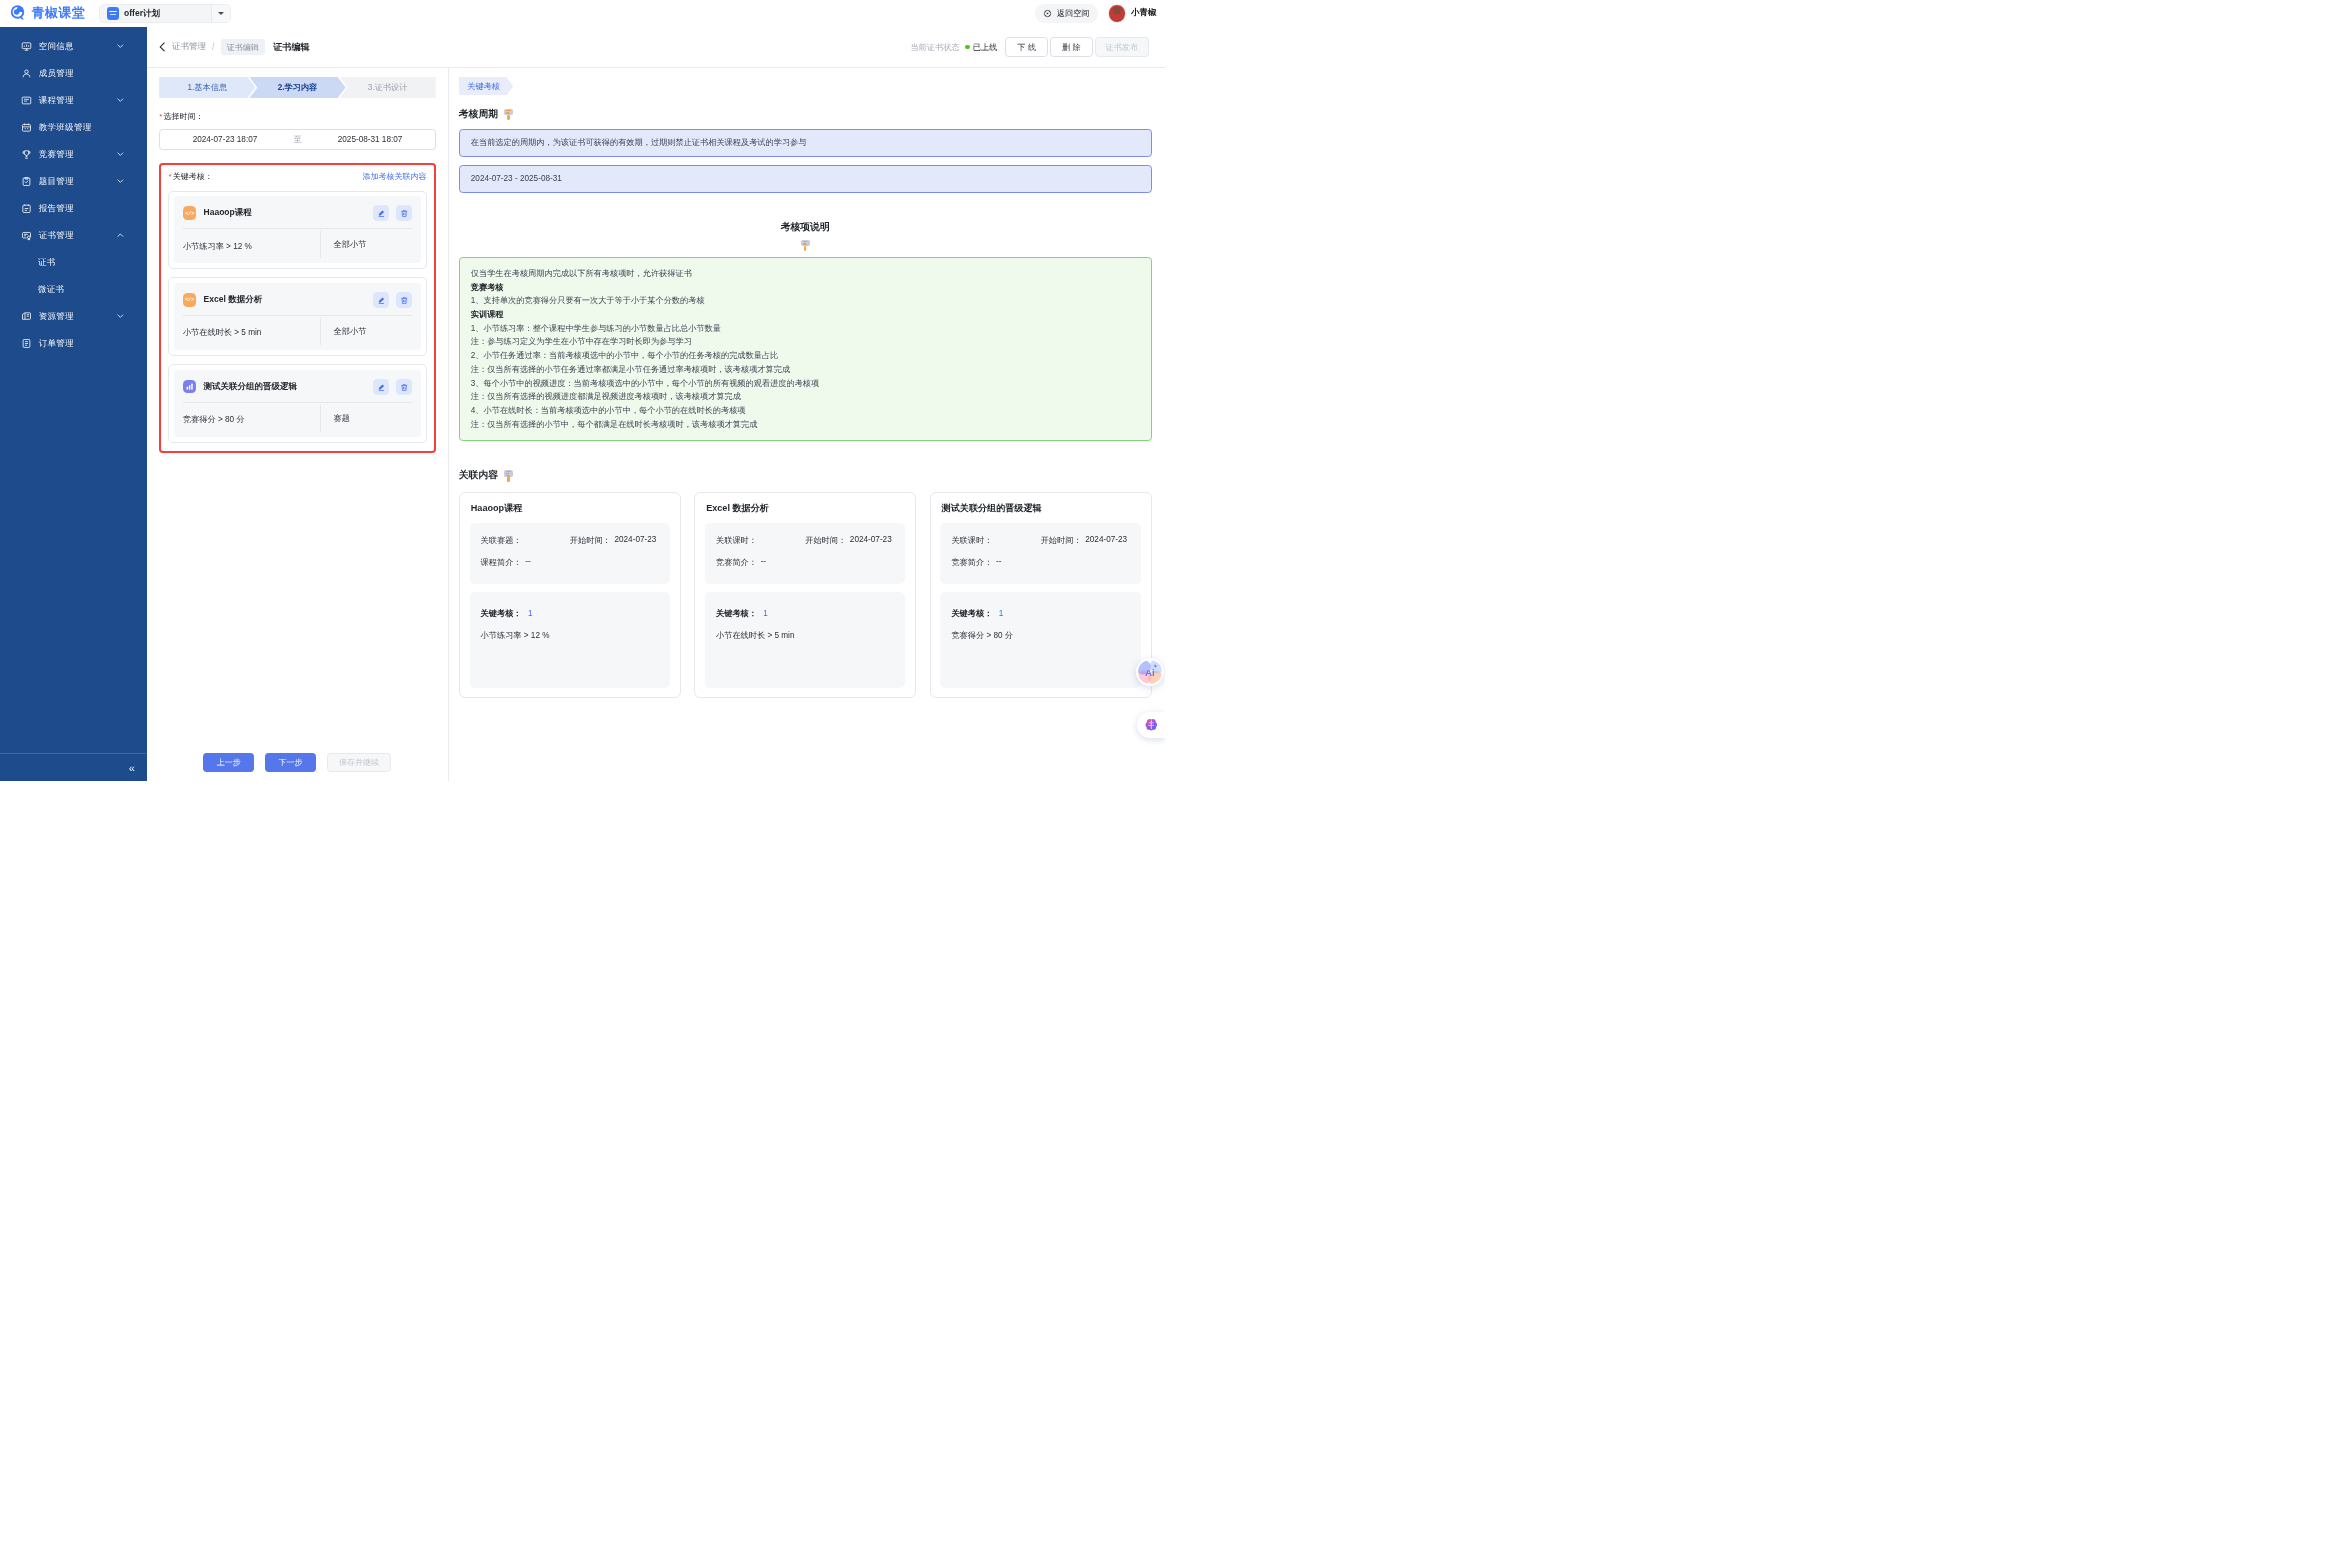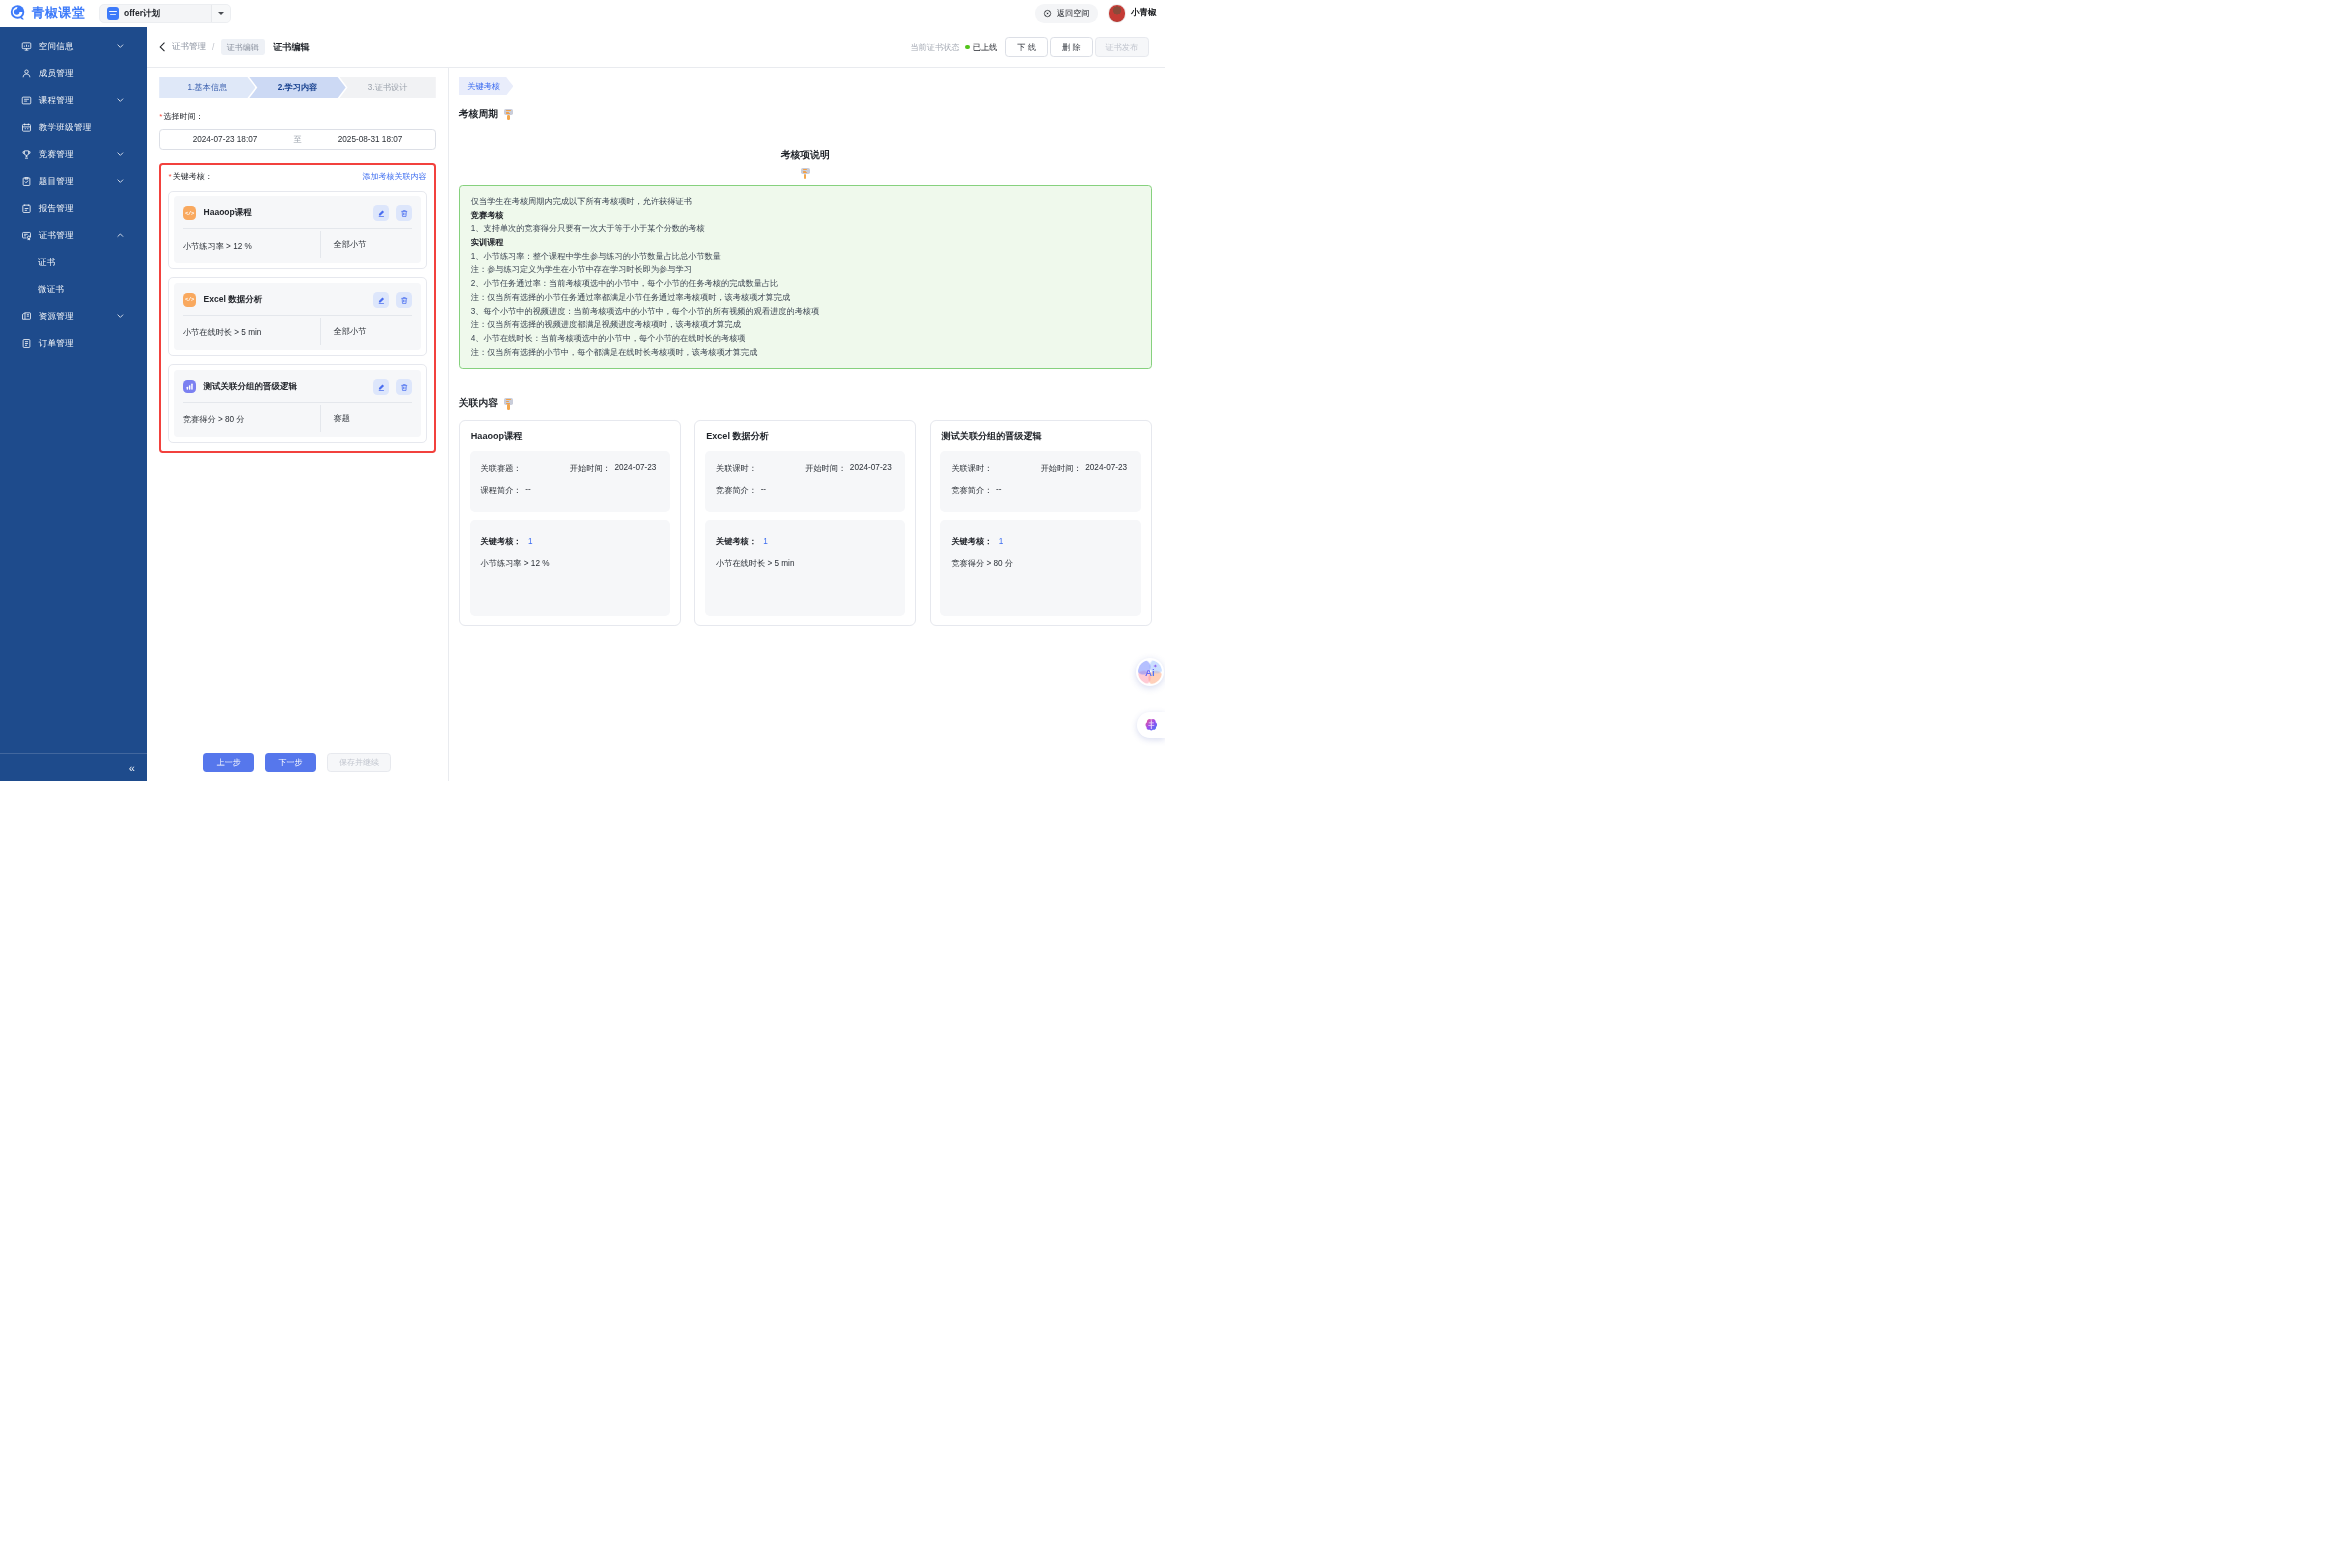--- a/index.html
+++ b/index.html
@@ -469,20 +469,22 @@
         <span>考核周期</span>
         <span class="signpost">
             <span class="board">
               <i class="l1"></i>
               <i class="l2"></i>
               <i class="l3"></i>
             </span>
             <span class="pole"></span>
           </span>
       </div>
+      <div class="lav-box">在当前选定的周期内，为该证书可获得的有效期，过期则禁止证书相关课程及考试的学习参与</div>
+      <div class="lav-box">2024-07-23 - 2025-08-31</div>
 
       <div class="sec-title" style="margin-top:28px;flex-direction:column;">
         <span>考核项说明</span>
         <span class="signpost">
             <span class="board">
               <i class="l1"></i>
               <i class="l2"></i>
               <i class="l3"></i>
             </span>
             <span class="pole"></span>

